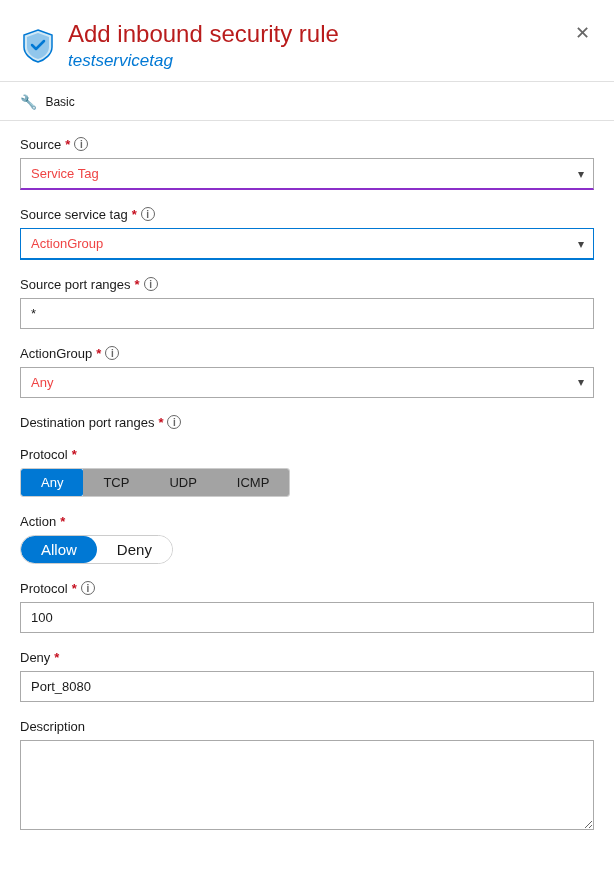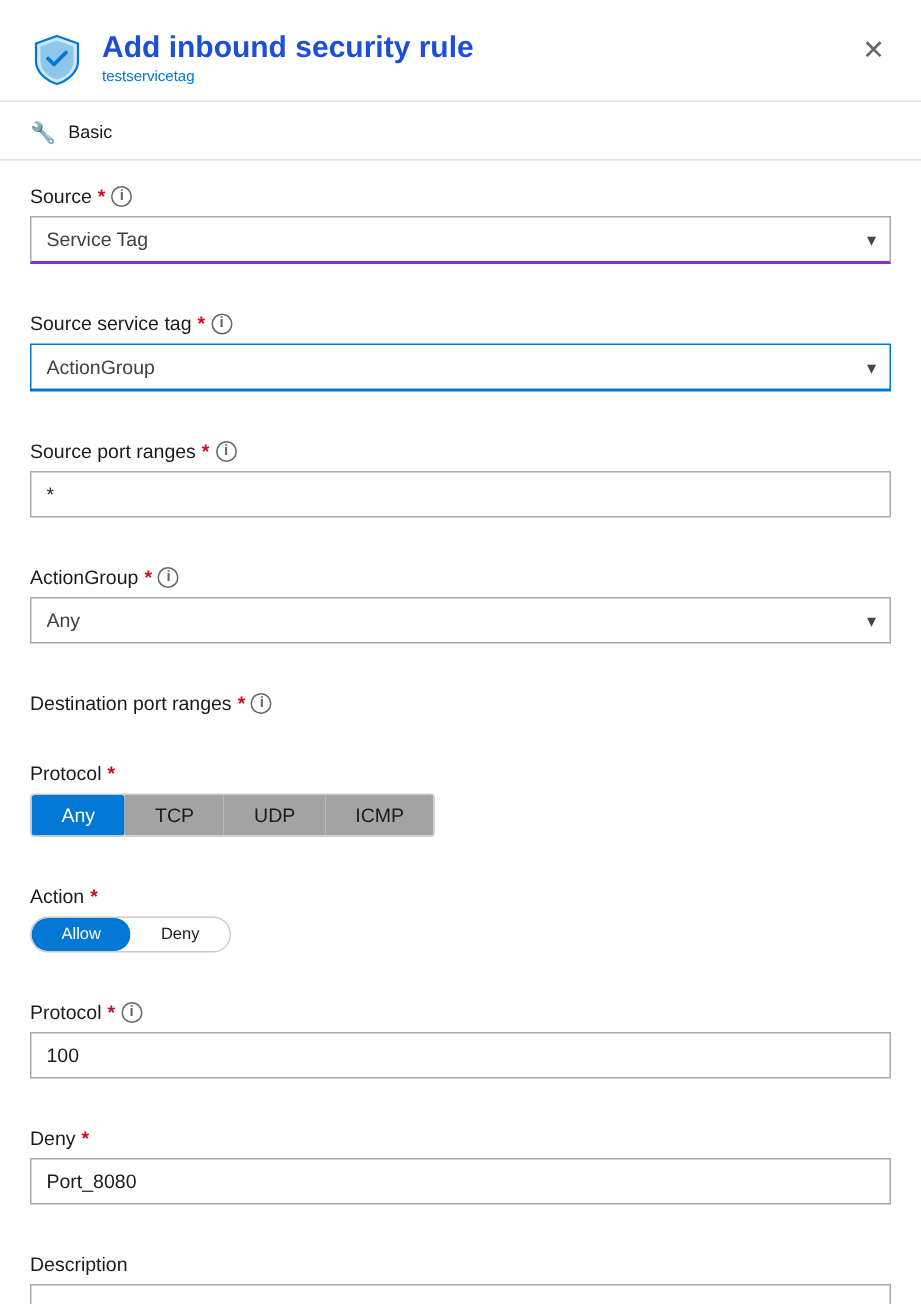--- a/index.html
+++ b/index.html
@@ -31,29 +31,30 @@
       align-items: center;
       gap: 12px;
     }
     .shield-icon-wrap {
       width: 36px;
       height: 36px;
       flex-shrink: 0;
     }
     .title-text-area {}
     .dialog-title {
-      font-size: 20px;
-      font-weight: 700;
-      color: #1d4ed8;
+      font-size: 24px;
+      font-weight: 400;
+      color: #b91c1c;
       line-height: 1.2;
     }
     .dialog-subtitle {
-      font-size: 10px;
+      font-size: 17px;
       color: #0078d4;
       margin-top: 2px;
+      font-style: italic;
     }
     .close-btn {
       background: none;
       border: none;
       cursor: pointer;
       font-size: 18px;
       color: #666;
       padding: 4px;
       line-height: 1;
     }
@@ -67,21 +68,21 @@
     .wrench-icon { color: #0078d4; font-size: 14px; }
     .section-label-text {
       font-size: 12px;
       font-weight: 500;
       color: #1a1a1a;
     }
     .form-body {
       padding: 16px 20px;
     }
     .form-group {
-      margin-bottom: 32px;
+      margin-bottom: 17px;
     }
     .form-label {
       font-size: 13px;
       font-weight: 500;
       color: #1a1a1a;
       margin-bottom: 6px;
       display: flex;
       align-items: center;
       gap: 4px;
     }
@@ -105,21 +106,21 @@
     }
     .select-wrapper {
       position: relative;
     }
     .select-wrapper select {
       width: 100%;
       padding: 7px 32px 7px 10px;
       border: 1px solid #aaa;
       background: #fff;
       font-size: 13px;
-      color: #404040;
+      color: #ef4444;
       cursor: pointer;
       appearance: none;
       -webkit-appearance: none;
     }
     .select-source {
       border-bottom: 2px solid #8b2fc9 !important;
     }
     .select-service-tag {
       border: 1.5px solid #0078d4 !important;
       border-bottom: 2px solid #0078d4 !important;
@@ -169,21 +170,21 @@
     .action-toggle-group {
       display: flex;
       align-items: center;
       border: 1px solid #ccc;
       border-radius: 20px;
       overflow: hidden;
       width: fit-content;
     }
     .action-toggle-option {
       padding: 5px 20px;
-      font-size: 11px;
+      font-size: 15px;
       cursor: pointer;
       background: #fff;
       color: #1a1a1a;
       border: none;
       outline: none;
       user-select: none;
     }
     .action-toggle-option.active {
       background: #0078d4;
       color: #fff;

